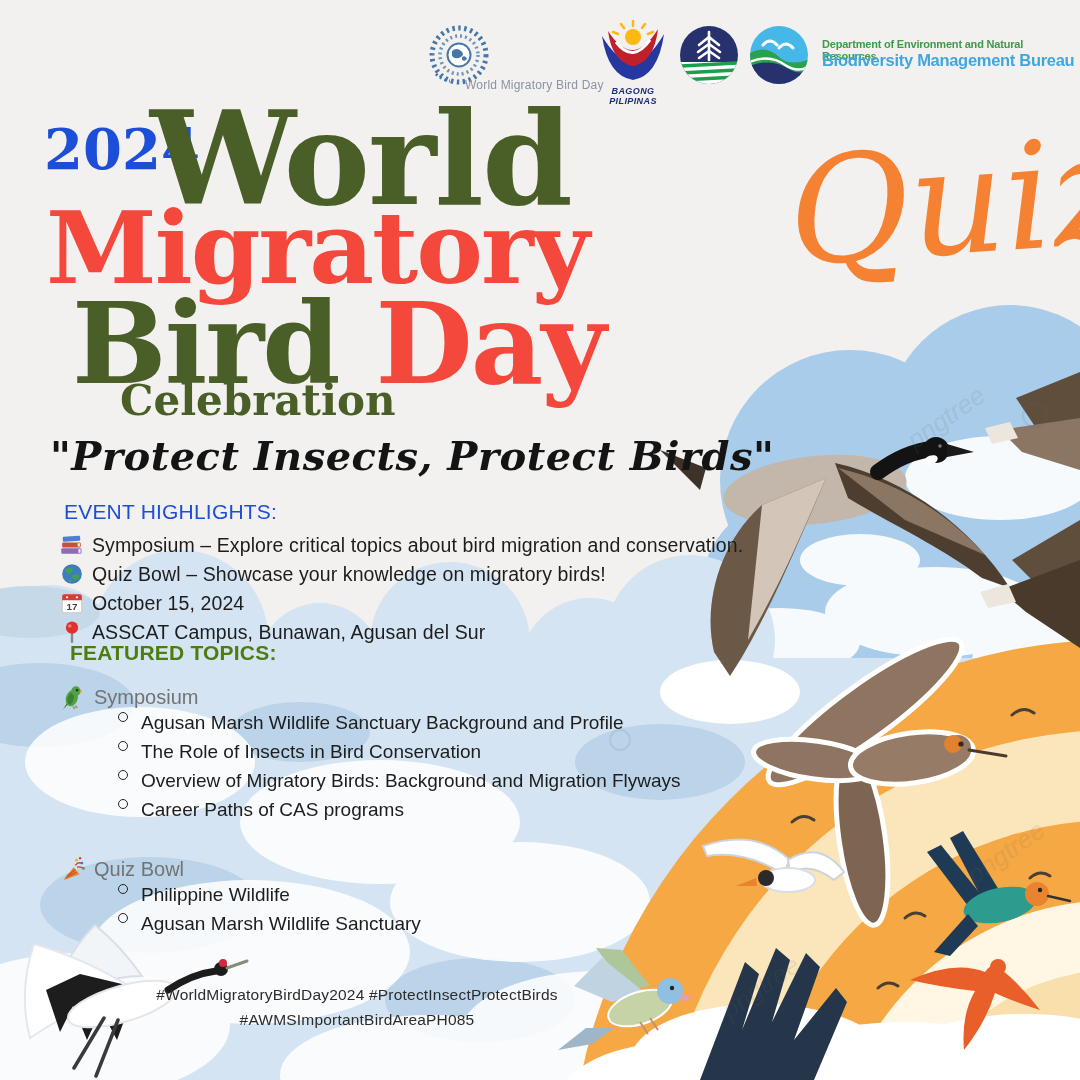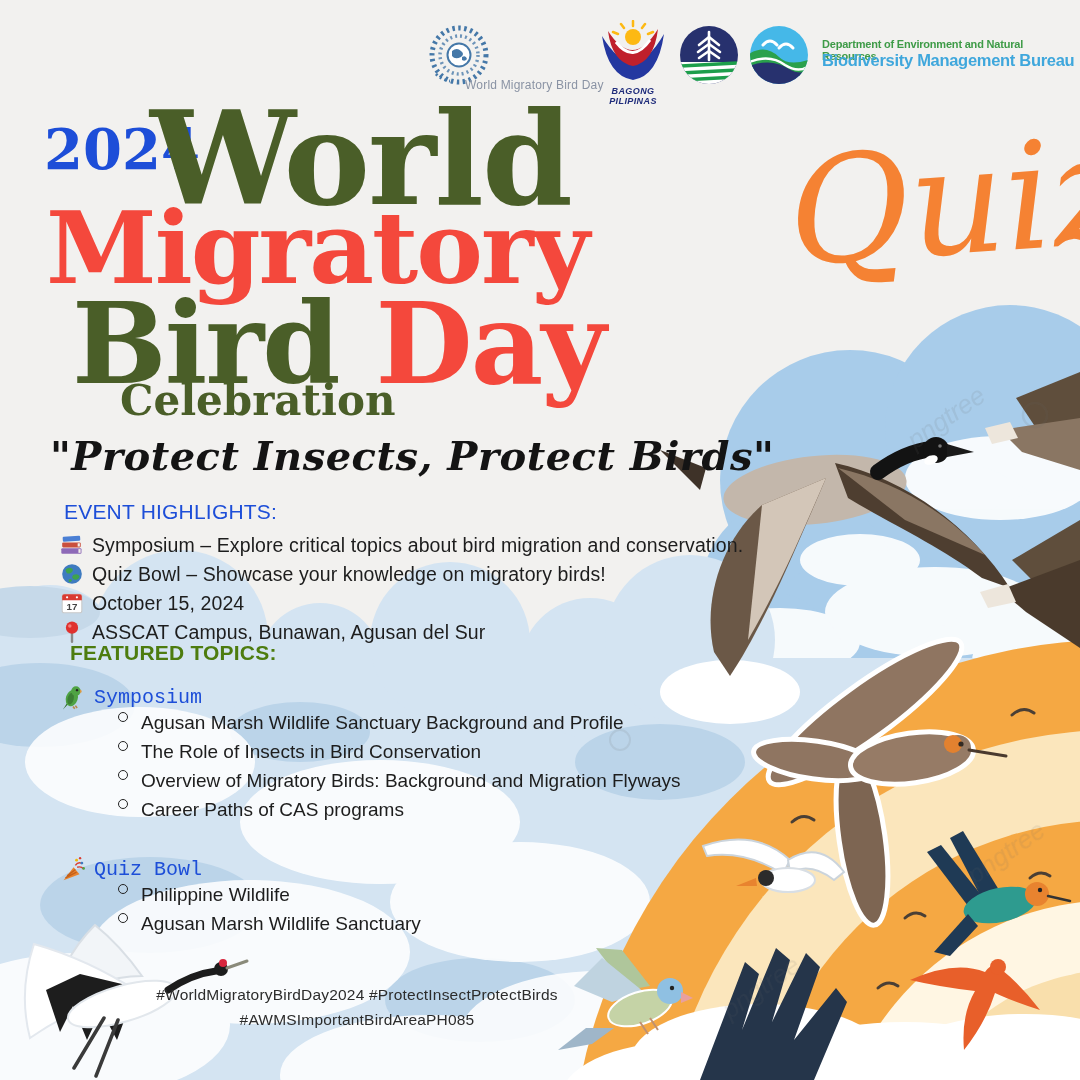--- a/index.html
+++ b/index.html
@@ -34,21 +34,21 @@
   
   .eh-head{position:absolute;left:64px;top:500px;font-size:21px;font-weight:normal;color:#1d4ed8;letter-spacing:.2px;}
   .eh-rows{position:absolute;left:60px;top:528px;}
   .row{display:flex;align-items:flex-end;height:29px;}
   .row .ic{width:26px;height:24px;margin-right:6px;flex:0 0 26px;}
   .row .tx{font-size:19.5px;color:#1d1d1d;letter-spacing:.1px;white-space:nowrap;}
 
   .ft-head{position:absolute;left:70px;top:641px;font-size:21px;font-weight:bold;color:#4d7c0f;letter-spacing:.2px;}
   .grp-row{position:absolute;display:flex;align-items:center;height:30px;}
   .grp-row .ic{width:26px;height:26px;margin-right:8px;}
-  .grp-row .tx{font-size:20px;color:#1d4ed8;font-family:Liberation Mono, monospace;}
+  .grp-row .tx{font-size:20px;color:#737373;}
   .sub{position:absolute;left:118px;}
   .sub .srow{display:flex;align-items:flex-start;height:29px;}
   .ring{width:8px;height:8px;border:1.7px solid #222;border-radius:50%;margin-right:13px;flex:0 0 8px;}
   .sub .tx{font-size:19px;color:#1d1d1d;white-space:nowrap;}
 
   .tags{position:absolute;left:117px;top:982px;width:480px;text-align:center;z-index:3;}
   .tags div{font-size:15.5px;color:#2c2c2c;line-height:25px;letter-spacing:.2px;}
 </style>
 </head>
 <body>

